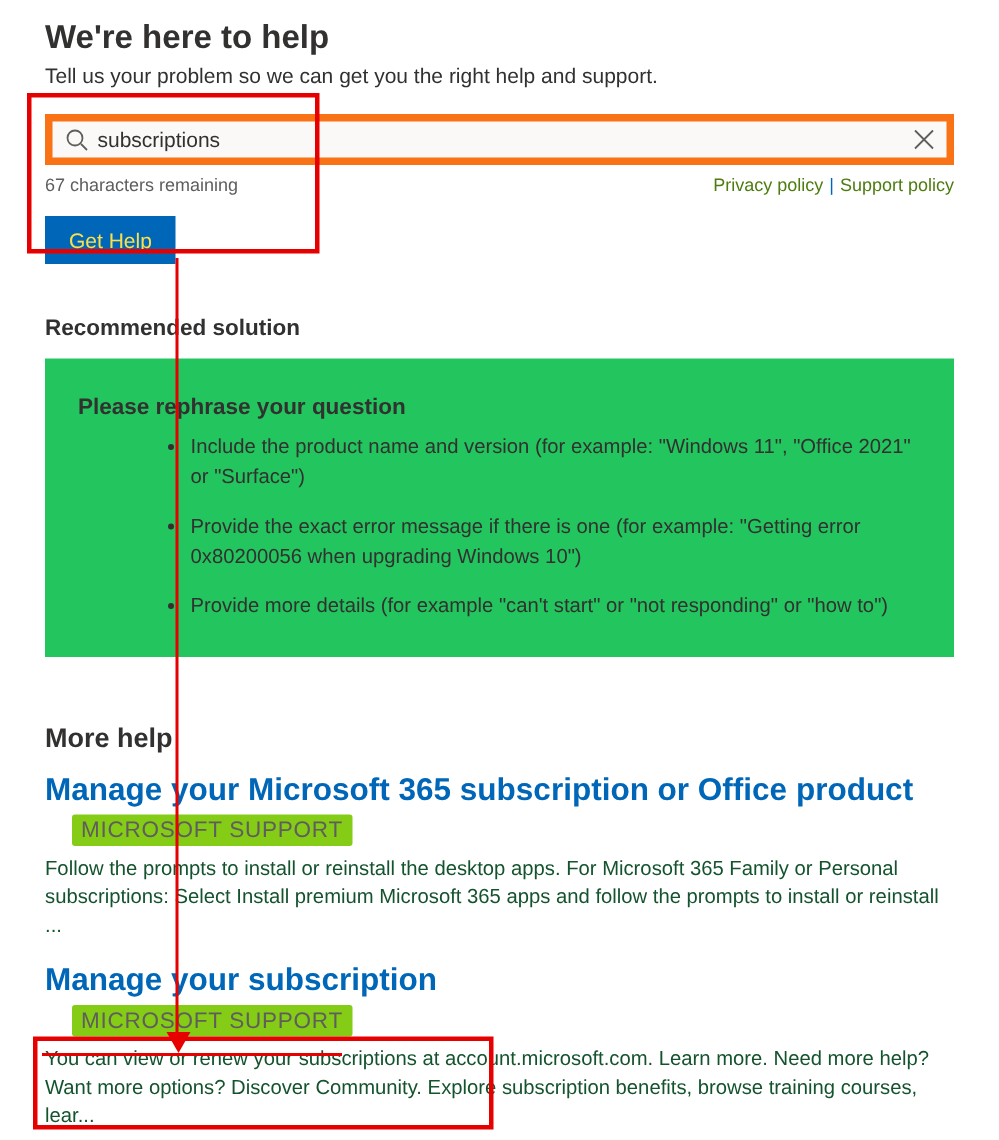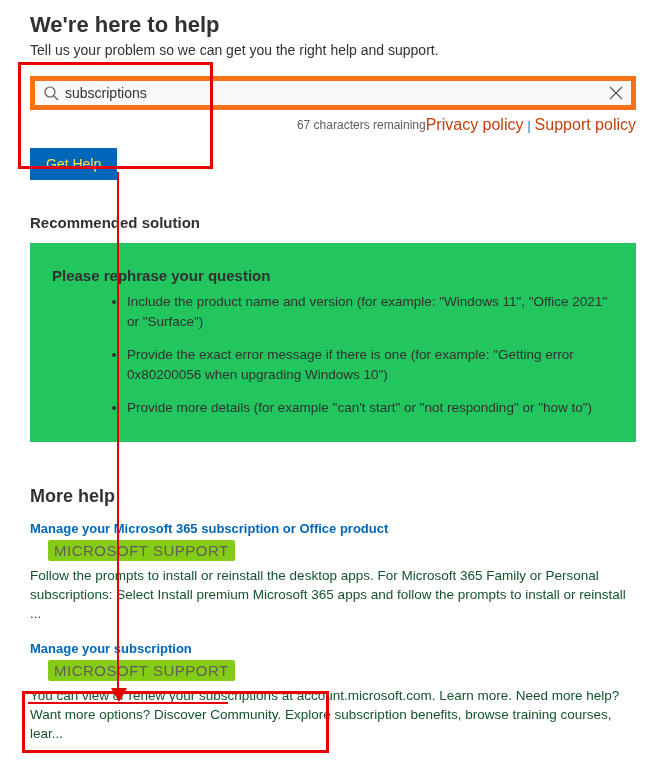--- a/index.html
+++ b/index.html
@@ -27,27 +27,27 @@
   border: none;
   outline: none;
   background: transparent;
   font-size: 14px;
   color: #323130;
 }
 .clear-icon { width: 14px; height: 14px; color: #605e5c; cursor: pointer; }
 
 .meta-row {
   display: flex;
-  justify-content: flex-end;
+  justify-content: space-between;
   align-items: center;
   margin-top: 6px;
   font-size: 12px;
   color: #605e5c;
 }
-.meta-links a { color: #c2410c; text-decoration: none; font-size: 16px; }
+.meta-links a { color: #4d7c0f; text-decoration: none; font-size: 12px; }
 .meta-sep { color: #0067b8; padding: 0 4px; }
 
 .btn {
   display: inline-block;
   background: #0067b8;
   color: #fde047;
   border: none;
   padding: 8px 16px;
   font-size: 14px;
   cursor: pointer;
@@ -63,21 +63,21 @@
 }
 .rec-heading { font-size: 15px; font-weight: 600; margin-bottom: 8px; }
 .rec-lead { font-size: 13.5px; margin-bottom: 12px; }
 .rec-list { list-style: disc; padding-left: 28px; }
 .rec-list li { font-size: 13.5px; margin-bottom: 14px; line-height: 1.45; margin-left: 47px; }
 .rec-list li:last-child { margin-bottom: 0; }
 
 .more-title { font-size: 18px; font-weight: 700; margin-top: 44px; margin-bottom: 12px; }
 
 .help-item { margin-bottom: 16px; }
-.help-link { color: #0067b8; font-size: 13px; font-weight: 600; text-decoration: none; display: inline-block; margin-bottom: 4px; }
+.help-link { color: #0067b8; font-size: 21px; font-weight: 600; text-decoration: none; display: inline-block; margin-bottom: 4px; }
 .badge {
   display: inline-block;
   background: #84cc16;
   color: #605e5c;
   font-size: 15px;
   letter-spacing: 0.5px;
   padding: 2px 6px;
   border-radius: 2px;
   text-transform: uppercase;
   margin-bottom: 6px;

